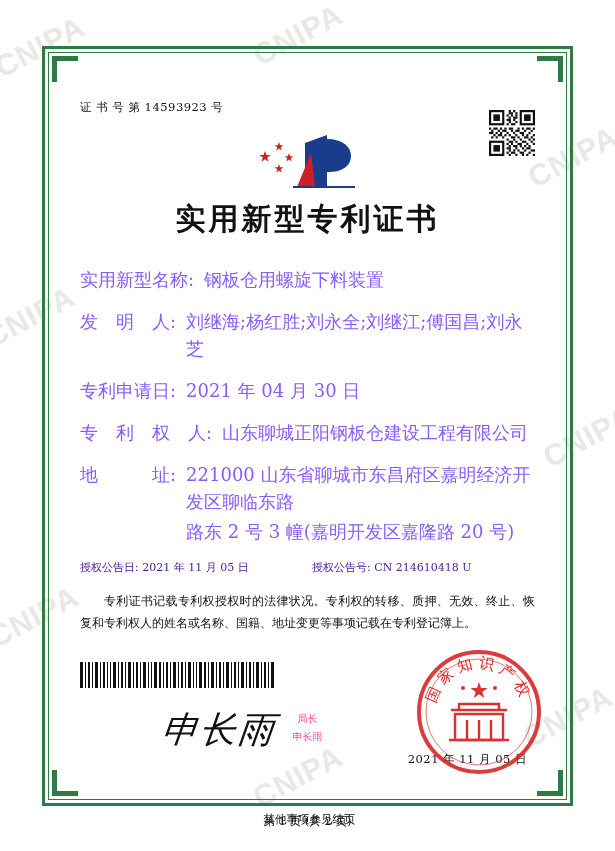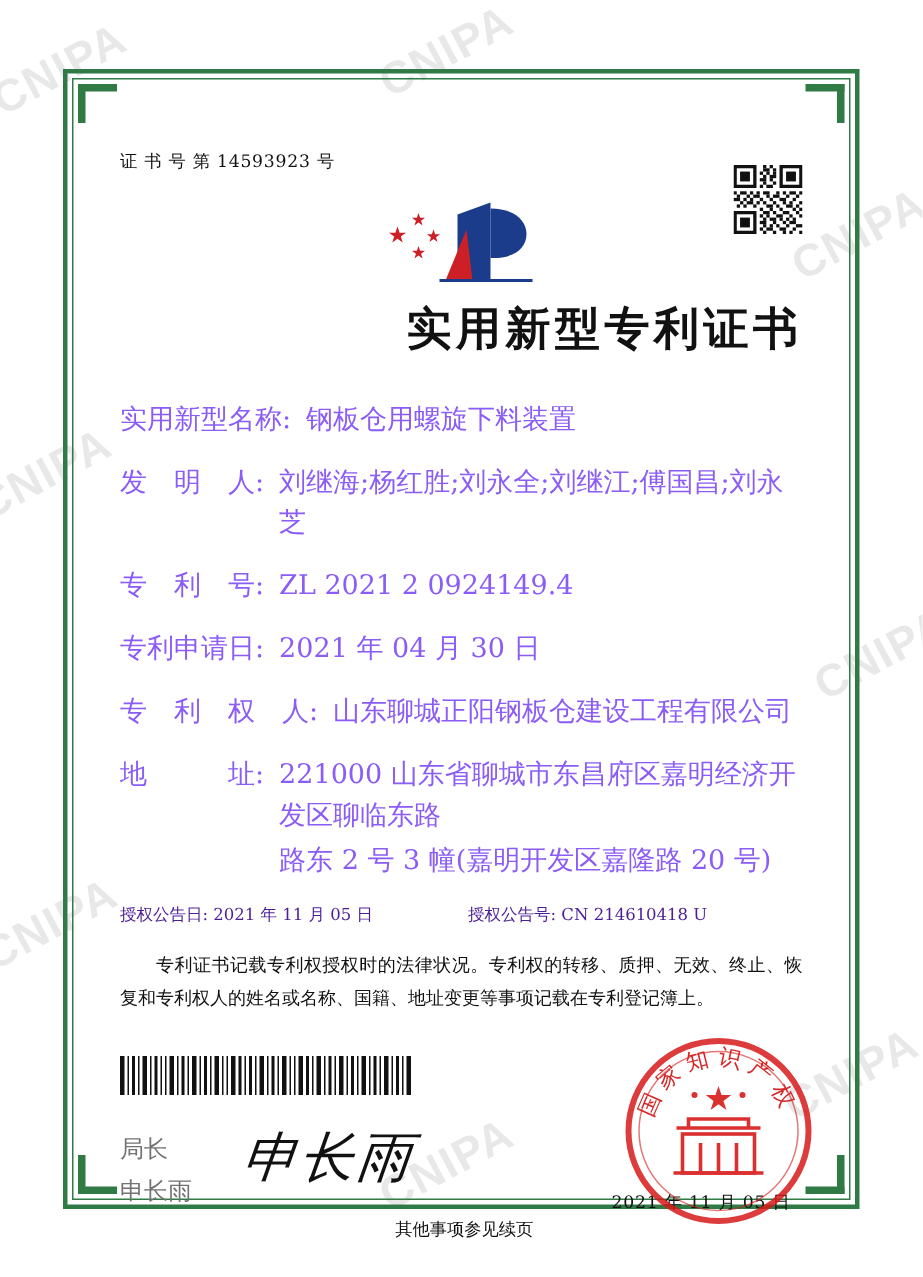--- a/index.html
+++ b/index.html
@@ -104,21 +104,21 @@
     position: relative;
   }
   .logo {
     display: inline-block;
     position: relative;
     width: 110px;
     height: 62px;
   }
 
   .title {
-    text-align: right;
+    text-align: center;
     font-size: 30px;
     font-weight: bold;
     letter-spacing: 3px;
     color: #111;
     margin-top: 6px;
     margin-bottom: 26px;
     font-family: "DejaVu Serif", "Liberation Serif", serif;
   }
 
   .field {
@@ -165,23 +165,24 @@
     width: 196px;
     position: relative;
   }
 
   .sign-block {
     margin-top: 22px;
     position: relative;
     height: 78px;
   }
   .sign-label {
-    font-size: 16px;
+    font-size: 10px;
     line-height: 1.75;
-    color: #737373;
+    color: #ec4899;
+    text-align: center;
   }
   .sign-script {
     position: absolute;
     left: 82px;
     top: -4px;
     font-size: 36px;
     font-family: "DejaVu Serif", "Liberation Serif", serif;
     font-style: italic;
     color: #111;
     letter-spacing: 2px;
@@ -378,24 +379,20 @@
     <div class="field">
       <span class="lab">实用新型名称:</span>
       <span class="val">钢板仓用螺旋下料装置</span>
     </div>
 
     <div class="field">
       <span class="lab">发　明　人:</span>
       <span class="val">刘继海;杨红胜;刘永全;刘继江;傅国昌;刘永芝</span>
     </div>
 
-    <div class="field">
-      <span class="lab">专　利　号:</span>
-      <span class="val">ZL 2021 2 0924149.4</span>
-    </div>
 
     <div class="field">
       <span class="lab">专利申请日:</span>
       <span class="val">2021 年 04 月 30 日</span>
     </div>
 
     <div class="field">
       <span class="lab">专　利　权　人:</span>
       <span class="val">山东聊城正阳钢板仓建设工程有限公司</span>
     </div>

